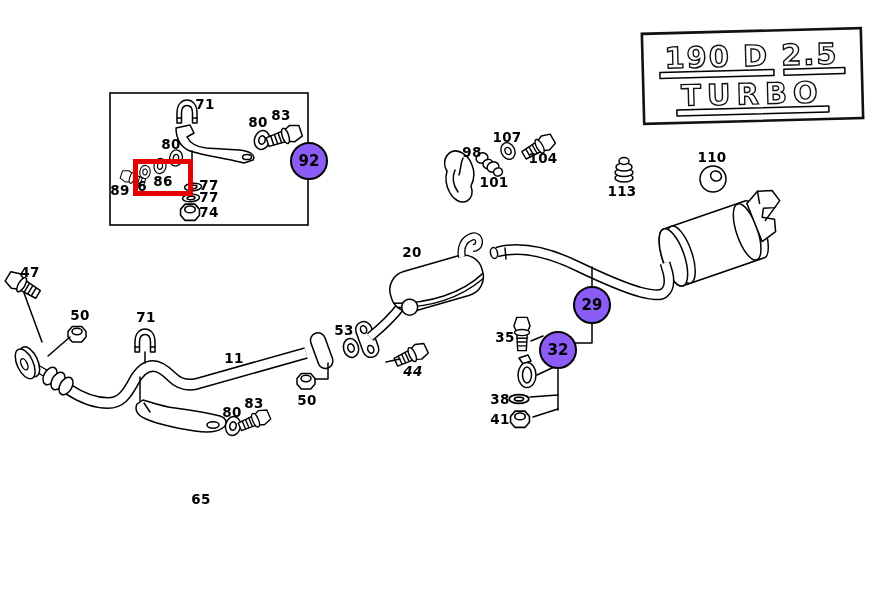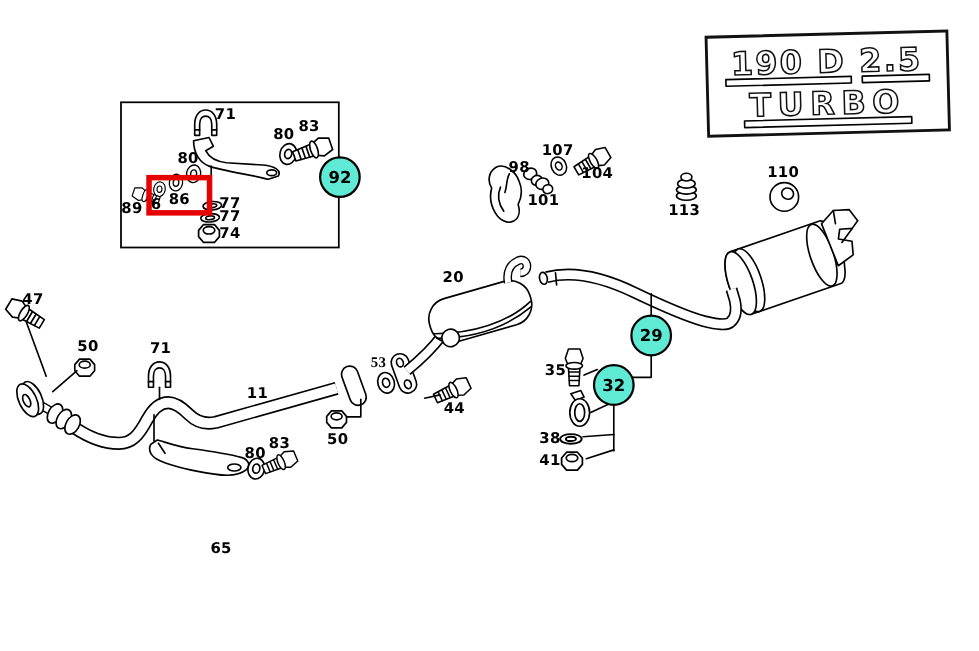--- a/index.html
+++ b/index.html
@@ -14,21 +14,21 @@
   .tube2-i{stroke:#fff;stroke-width:8;fill:none;stroke-linecap:butt;}
   .tube3-o{stroke:#000;stroke-width:10;fill:none;stroke-linecap:butt;}
   .tube3-i{stroke:#fff;stroke-width:7;fill:none;stroke-linecap:butt;}
   .tube4-o{stroke:#000;stroke-width:8;fill:none;stroke-linecap:butt;}
   .tube4-i{stroke:#fff;stroke-width:5.5;fill:none;stroke-linecap:butt;}
   .badge-txt{font-family:"DejaVu Sans","Liberation Sans",sans-serif;font-weight:bold;
              fill:#fff;stroke:#111;stroke-width:1.4;}
   .plabel{position:absolute;transform:translate(-50%,-50%);font-weight:bold;font-size:13.5px;
           color:#000;white-space:nowrap;letter-spacing:0.3px;}
   .callout{position:absolute;width:34px;height:34px;border:2px solid #000;border-radius:50%;
-           background:#5eead4;display:flex;align-items:center;justify-content:center;
+           background:#8b5cf6;display:flex;align-items:center;justify-content:center;
            font-weight:bold;font-size:15px;color:#000;transform:translate(-50%,-50%);}
   #highlight-box{position:absolute;box-sizing:border-box;left:133px;top:159px;width:60px;height:37px;
            border:5px solid var(--hl,#e60000);background:transparent;}
   #labels-layer{position:absolute;left:0;top:0;width:890px;height:530px;pointer-events:none;}
 </style>
 </head>
 <body>
 
 <div id="stage">
 
@@ -268,22 +268,22 @@
       <div class="plabel" style="left: 494px; top: 182px;">101</div>
       <div class="plabel" style="left: 507px; top: 137px;">107</div>
       <div class="plabel" style="left: 543px; top: 158px;">104</div>
       <div class="plabel" style="left: 622px; top: 151px; margin-top: 40px;">113</div>
       <div class="plabel" style="left: 712px; top: 157px;">110</div>
       <div class="plabel" style="left: 412px; top: 252px;">20</div>
       <div class="plabel" style="left: 30px; top: 272px;">47</div>
       <div class="plabel" style="left: 80px; top: 315px;">50</div>
       <div class="plabel" style="left: 146px; top: 317px;">71</div>
       <div class="plabel" style="left: 234px; top: 358px;">11</div>
-      <div class="plabel" style="left: 344px; top: 330px; font-family: Liberation Serif, serif;">53</div>
-      <div class="plabel" style="left: 413px; top: 371px;">44</div>
+      <div class="plabel" style="left: 344px; top: 330px;">53</div>
+      <div class="plabel" style="left: 413px; top: 371px; font-style: italic;">44</div>
       <div class="plabel" style="left: 307px; top: 400px;">50</div>
       <div class="plabel" style="left: 232px; top: 412px;">80</div>
       <div class="plabel" style="left: 254px; top: 403px;">83</div>
       <div class="plabel" style="left: 201px; top: 451px; margin-top: 48px;">65</div>
       <div class="plabel" style="left: 505px; top: 337px; text-align: right;">35</div>
       <div class="plabel" style="left: 500px; top: 399px;">38</div>
       <div class="plabel" style="left: 500px; top: 419px;">41</div>
       <div class="callout" style="left: 309px; top: 161px;">92</div>
       <div class="callout" style="left: 592px; top: 305px;">29</div>
       <div class="callout" style="left: 558px; top: 350px;">32</div>

